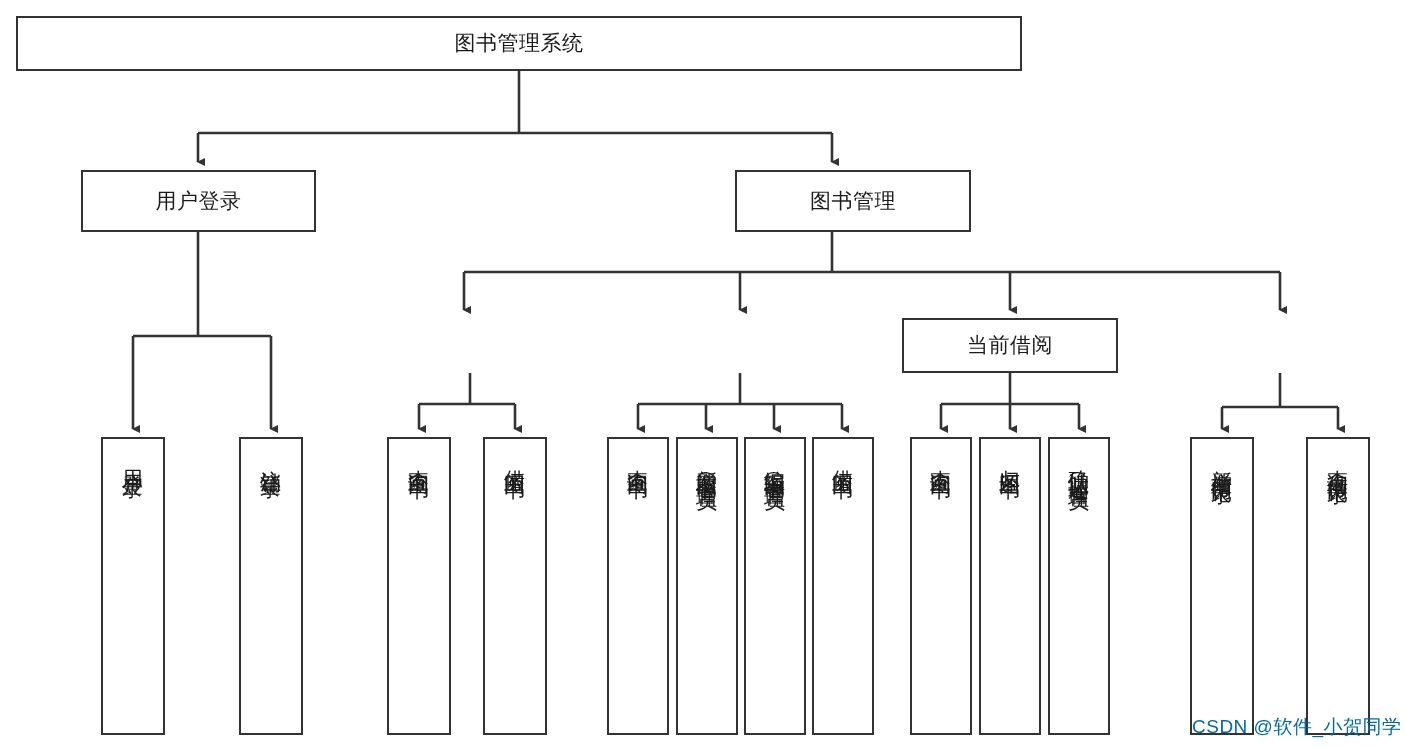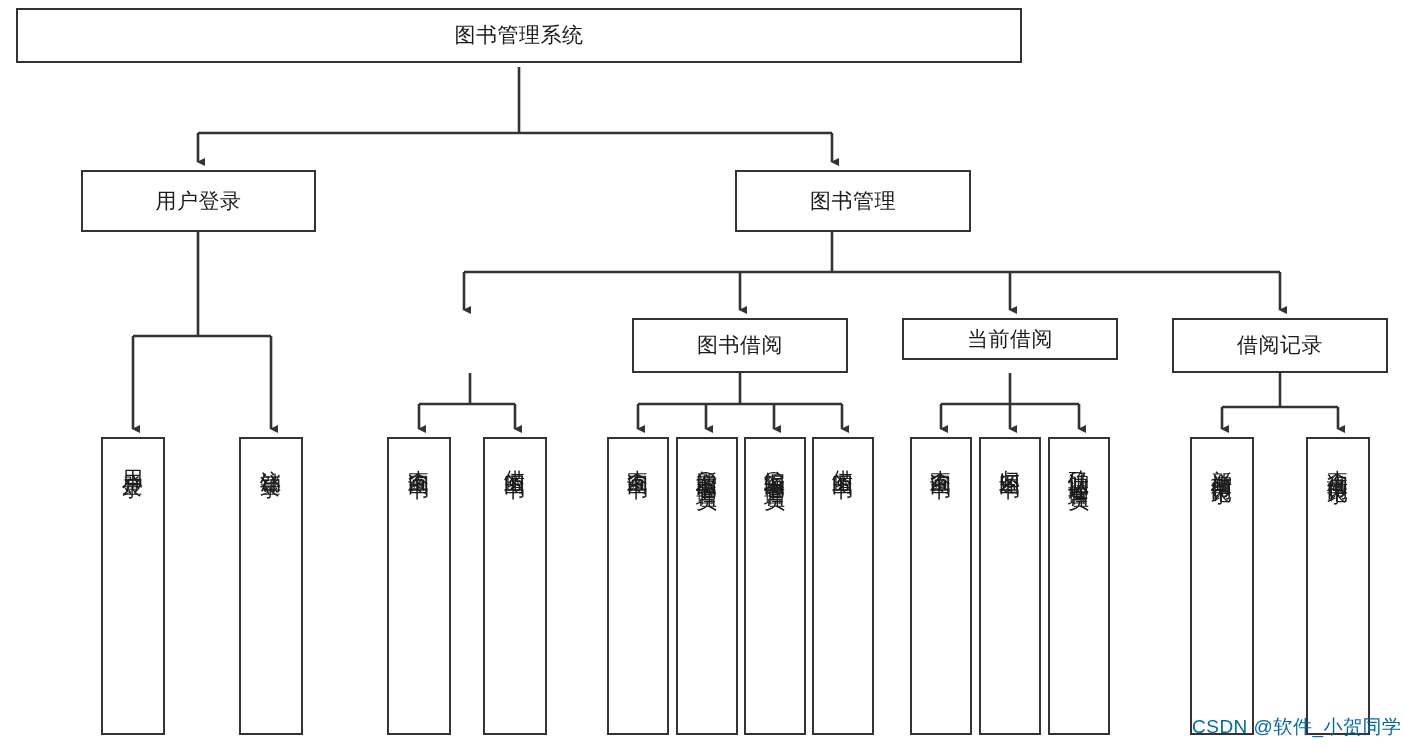--- a/index.html
+++ b/index.html
@@ -112,44 +112,38 @@
       <path d="M 1010,404 L 1010,429" marker-end="url(#arrowhead)"></path>
       <path d="M 1079,404 L 1079,429" marker-end="url(#arrowhead)"></path>
 
       <path d="M 1280,373 L 1280,407"></path>
       <path d="M 1222,407 L 1338,407"></path>
       <path d="M 1222,407 L 1222,429" marker-end="url(#arrowhead)"></path>
       <path d="M 1338,407 L 1338,429" marker-end="url(#arrowhead)"></path>
     </g>
   </svg>
 
-  <div class="node" style="left:16px; top:8px; width:1006px; height:55px;">
+  <div class="node" style="left:16px; top:16px; width:1006px; height:55px;">
     <span class="node-label">图书管理系统</span>
   </div>
 
   <div class="node" style="left:81px; top:170px; width:235px; height:62px;">
     <span class="node-label">用户登录</span>
   </div>
 
   <div class="node" style="left:711px; top:170px; width:236px; height:62px;margin-left:24px;">
     <span class="node-label">图书管理</span>
   </div>
 
 
-  <div class="node" style="left:632px; top:318px; width:216px; height:55px;">
-    <span class="node-label">图书借阅</span>
-  </div>
 
-  <div class="node" style="left:902px; top:318px; width:216px; height:42px;">
+  <div class="node" style="left:902px; top:318px; width:216px; height:55px;">
     <span class="node-label">当前借阅</span>
   </div>
 
-  <div class="node" style="left:1172px; top:318px; width:216px; height:55px;">
-    <span class="node-label">借阅记录</span>
-  </div>
 
   <div class="node vertical" style="left:101px; top:437px; width:64px; height:298px;">
     <span class="node-label">用户登录</span>
   </div>
 
   <div class="node vertical" style="left:239px; top:437px; width:64px; height:298px;">
     <span class="node-label">注销登录</span>
   </div>
 
   <div class="node vertical" style="left:387px; top:437px; width:64px; height:298px;">

